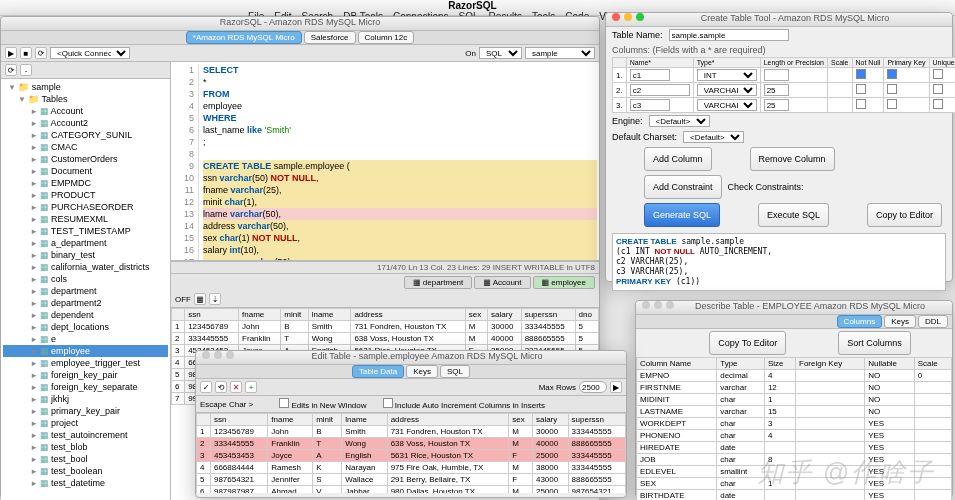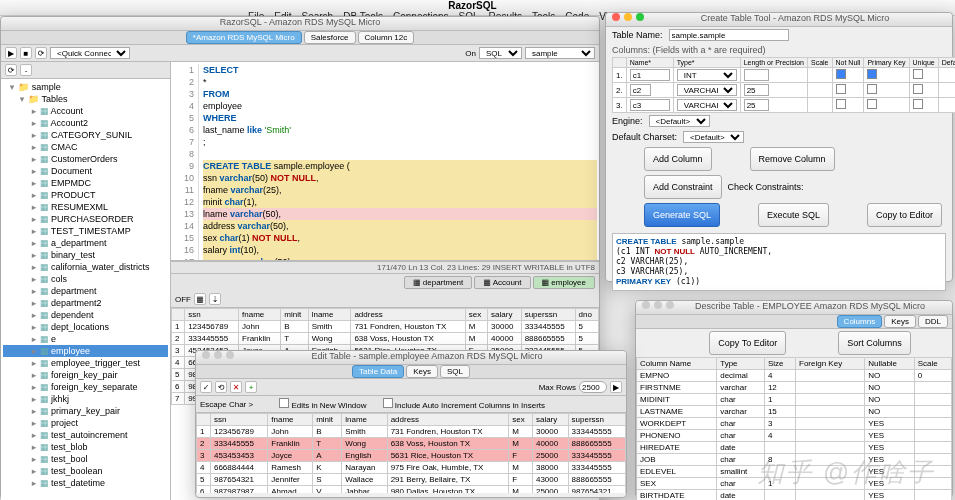--- a/index.html
+++ b/index.html
@@ -97,22 +97,22 @@
           <div class="item"><span class="icon folderopen"></span>📁 sample</div>
           <div class="item" style="padding-left:14px"><span class="icon folderopen"></span>📁 Tables</div>
           <div class="item" style="padding-left:26px"><span class="icon folder"></span><span class="tbl">▦</span> Account</div>
           <div class="item" style="padding-left:26px"><span class="icon folder"></span><span class="tbl">▦</span> Account2</div>
           <div class="item" style="padding-left:26px"><span class="icon folder"></span><span class="tbl">▦</span> CATEGORY_SUNIL</div>
           <div class="item" style="padding-left:26px"><span class="icon folder"></span><span class="tbl">▦</span> CMAC</div>
           <div class="item" style="padding-left:26px"><span class="icon folder"></span><span class="tbl">▦</span> CustomerOrders</div>
           <div class="item" style="padding-left:26px"><span class="icon folder"></span><span class="tbl">▦</span> Document</div>
           <div class="item" style="padding-left:26px"><span class="icon folder"></span><span class="tbl">▦</span> EMPMDC</div>
           <div class="item" style="padding-left:26px"><span class="icon folder"></span><span class="tbl">▦</span> PRODUCT</div>
+          <div class="item" style="padding-left:26px"><span class="icon folder"></span><span class="tbl">▦</span> PURCHASEORDER</div>
           <div class="item" style="padding-left:26px"><span class="icon folder"></span><span class="tbl">▦</span> RESUMEXML</div>
-          <div class="item" style="padding-left:26px"><span class="icon folder"></span><span class="tbl">▦</span> PURCHASEORDER</div>
           <div class="item" style="padding-left:26px"><span class="icon folder"></span><span class="tbl">▦</span> TEST_TIMESTAMP</div>
           <div class="item" style="padding-left:26px"><span class="icon folder"></span><span class="tbl">▦</span> a_department</div>
           <div class="item" style="padding-left:26px"><span class="icon folder"></span><span class="tbl">▦</span> binary_test</div>
           <div class="item" style="padding-left:26px"><span class="icon folder"></span><span class="tbl">▦</span> california_water_districts</div>
           <div class="item" style="padding-left:26px"><span class="icon folder"></span><span class="tbl">▦</span> cols</div>
           <div class="item" style="padding-left:26px"><span class="icon folder"></span><span class="tbl">▦</span> department</div>
           <div class="item" style="padding-left:26px"><span class="icon folder"></span><span class="tbl">▦</span> department2</div>
           <div class="item" style="padding-left:26px"><span class="icon folder"></span><span class="tbl">▦</span> dependent</div>
           <div class="item" style="padding-left:26px"><span class="icon folder"></span><span class="tbl">▦</span> dept_locations</div>
           <div class="item" style="padding-left:26px"><span class="icon folder"></span><span class="tbl">▦</span> e</div>
@@ -307,21 +307,21 @@
             <td><select style="width:60px"><option>INT</option></select></td>
             <td><input type="text" value="" style="width: 25px;"></td>
             <td></td>
             <td><span class="chk on"></span></td>
             <td><span class="chk on"></span></td>
             <td><span class="chk"></span></td>
             <td></td>
           </tr>
           <tr>
             <td>2.</td>
-            <td><input type="text" value="c2" style="width: 21px;"></td>
+            <td><input type="text" value="c2" style="width: 60px;"></td>
             <td><select style="width:60px"><option>VARCHAR</option></select></td>
             <td><input type="text" value="25" style="width: 25px;"></td>
             <td></td>
             <td><span class="chk "></span></td>
             <td><span class="chk "></span></td>
             <td><span class="chk"></span></td>
             <td></td>
           </tr>
           <tr>
             <td>3.</td>

